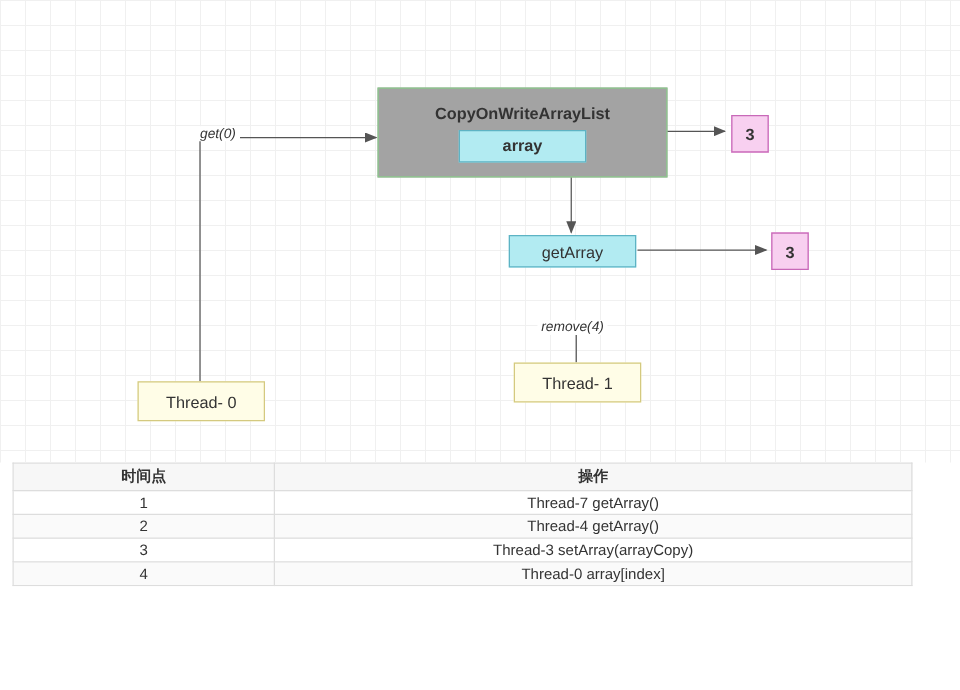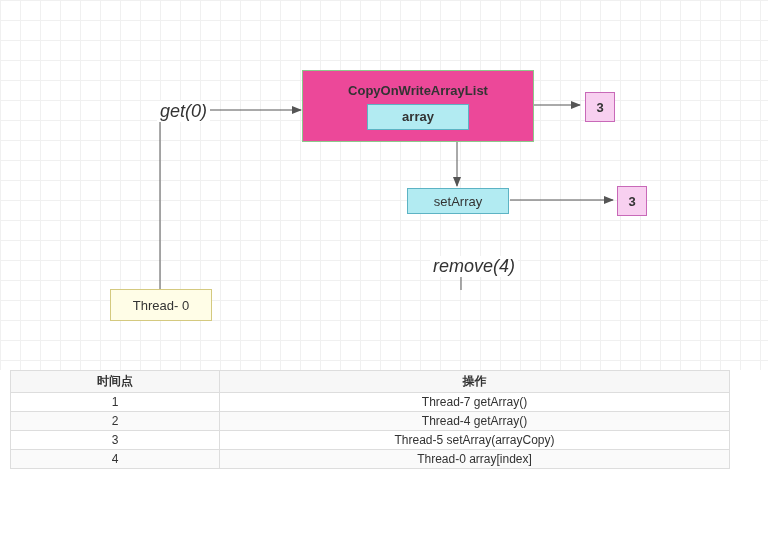--- a/index.html
+++ b/index.html
@@ -1,25 +1,25 @@
 <!DOCTYPE html>
 <html><head>
 <meta charset="utf-8">
 <style>
 body{margin:0;font-family:Arial,sans-serif;font-size:13px;color:#333;background:#fff}
 .canvas{width:768px;height:370px;position:relative;margin:0}
 .grid{position:absolute;inset:0;background-image:linear-gradient(to right,#f0f0f0 1px,transparent 1px),linear-gradient(to bottom,#f0f0f0 1px,transparent 1px);background-size:20px 20px}
 .box{position:absolute;border:1px solid #999;text-align:center;display:flex;align-items:center;justify-content:center;font-size:13px}
 .yellow{background:#fffde7;border-color:#d4c97f}
-.green{background:#ec4899;border-color:#8bc98b;flex-direction:column;font-weight:bold}
+.green{background:#a3a3a3;border-color:#8bc98b;flex-direction:column;font-weight:bold}
 .cyan{background:#b2ebf2;border-color:#5db3c4}
 .pink{background:#f8d0f0;border-color:#c869b8;font-weight:bold;width:28px;height:28px}
 .cells{position:absolute;display:flex;gap:4px}
 svg{position:absolute;top:0;left:0;width:768px;height:370px;pointer-events:none}
-.lbl{position:absolute;font-style:italic;background:#fff;padding:0 3px;font-size:18px}
+.lbl{position:absolute;font-style:italic;background:#fff;padding:0 3px;font-size:11px}
 .tbl{width:720px;border-collapse:collapse;margin:0 10px}
 .tbl th,.tbl td{border:1px solid #ddd;padding:2px 14px;text-align:center;font-size:12px}
 .tbl th{background:#f7f7f7;font-weight:bold}
 .tbl tr:nth-child(even) td{background:#fafafa}
 </style>
 </head>
 <body>
 
 <div class="canvas">
 <div class="grid"></div>
@@ -30,33 +30,36 @@
         </marker>
       </defs>
 <path d="M160 305 L160 110 L301 110" stroke="#555" fill="none" marker-end="url(#ah)"></path>
 <path d="M461 290 L461 258" stroke="#555" fill="none" marker-end="url(#ah)"></path>
 <path d="M375 110 L400 110" stroke="#555" fill="none" marker-end="url(#ah)"></path>
 <path d="M533 105 L580 105" stroke="#555" fill="none" marker-end="url(#ah)"></path>
 <path d="M510 200 L613 200" stroke="#555" fill="none" marker-end="url(#ah)"></path>
 <path d="M457 138 L457 186" stroke="#555" fill="none" marker-end="url(#ah)"></path>
 </svg>
 
-<div class="box yellow" style="left:110px;top:289px;width:100px;height:30px">
+<div class="box yellow" style="left:110px;top:305px;width:100px;height:30px">
       <span>Thread- 0</span>
+    </div>
+<div class="box yellow" style="left:411px;top:290px;width:100px;height:30px">
+      <span>Thread- 1</span>
     </div>
 
 <div class="box green" style="left:302px;top:70px;width:230px;height:70px">
 <div style="margin-bottom:6px">CopyOnWriteArrayList</div>
 <div class="box cyan" style="position:relative;width:100px;height:24px;font-weight:bold">
         <span>array</span>
       </div>
 </div>
 
 <div class="box cyan" style="left:407px;top:188px;width:100px;height:24px">
-      <span>setArray</span>
+      <span>getArray</span>
     </div>
 
 <div class="cells" style="left:585px;top:92px">
 <div class="box pink">1</div>
 <div class="box pink">2</div>
 <div class="box pink">3</div>
 </div>
 <div class="cells" style="left:617px;top:186px">
 <div class="box pink">2</div>
 <div class="box pink">3</div>
@@ -77,20 +80,20 @@
       <tr>
         <td>1</td>
         <td>Thread-7 getArray()</td>
       </tr>
       <tr>
         <td>2</td>
         <td>Thread-4 getArray()</td>
       </tr>
       <tr>
         <td>3</td>
-        <td>Thread-5 setArray(arrayCopy)</td>
+        <td>Thread-3 setArray(arrayCopy)</td>
       </tr>
       <tr>
         <td>4</td>
         <td>Thread-0 array[index]</td>
       </tr>
     </tbody>
 </table>
 
 </body></html>

